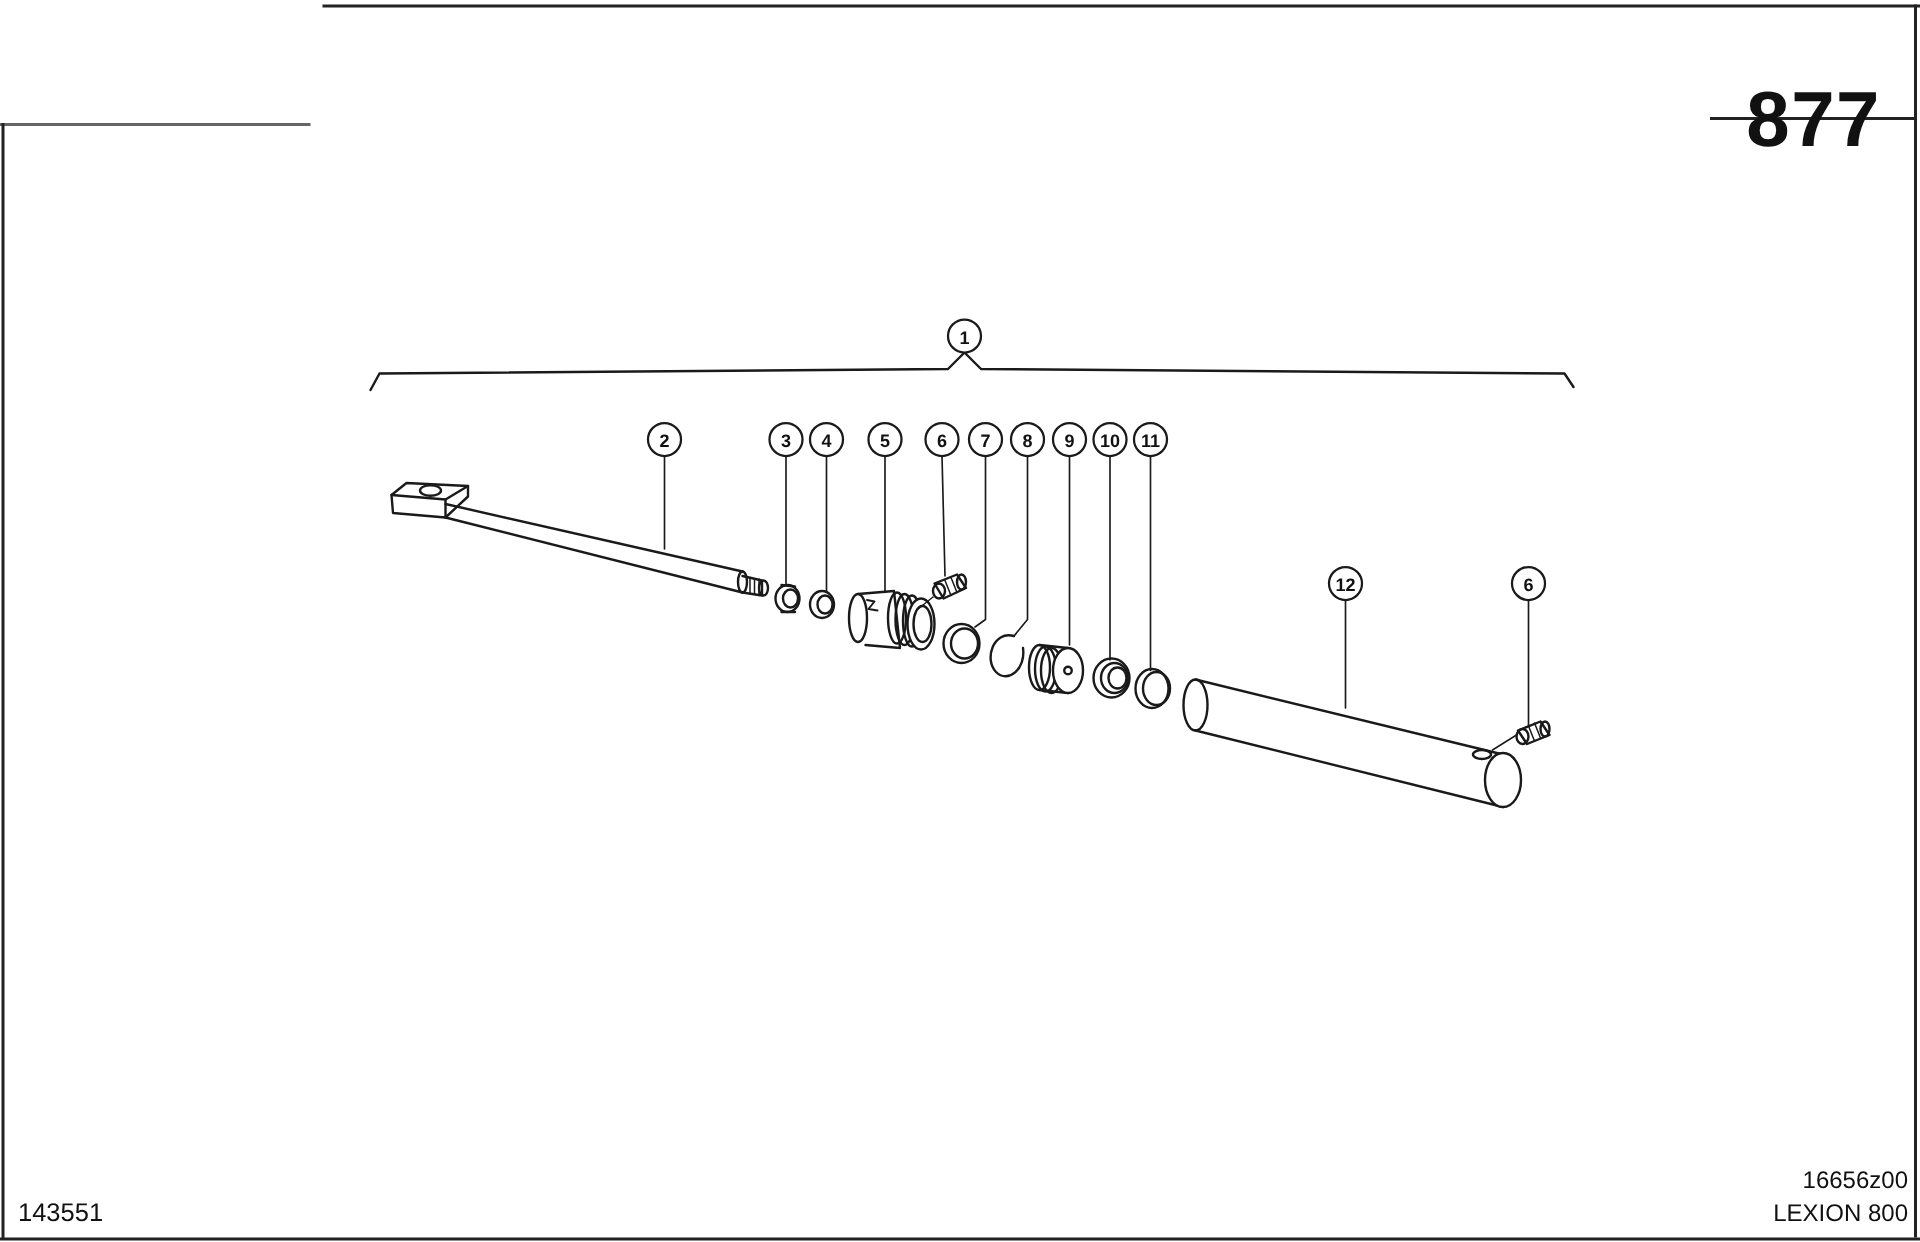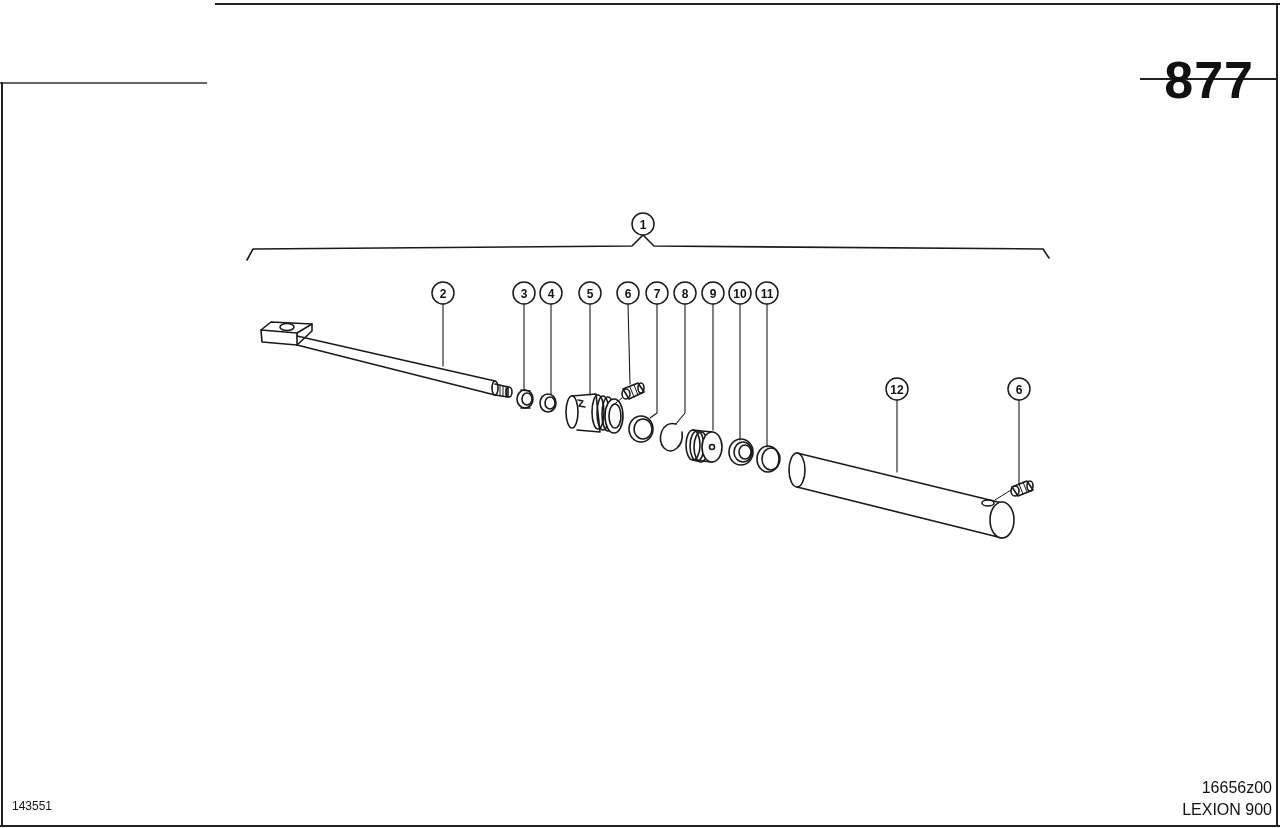--- a/index.html
+++ b/index.html
@@ -4,21 +4,21 @@
   <style>
     html, body { margin: 0; padding: 0; background: #ffffff; }
     body { width: 1280px; height: 828px; position: relative; overflow: hidden; font-family: "Liberation Sans", sans-serif; color: #111; }
     .frame-top { position: absolute; left: 215px; top: 3px; width: 1065px; height: 0; border-top: 2px solid #222; }
     .frame-right { position: absolute; left: 1276px; top: 3px; width: 0; height: 822px; border-left: 2px solid #222; }
     .frame-left-top { position: absolute; left: 0; top: 82px; width: 207px; height: 0; border-top: 2px solid #666; }
     .frame-left { position: absolute; left: 1px; top: 82px; width: 0; height: 744px; border-left: 2px solid #222; }
     .frame-bottom { position: absolute; left: 0; top: 825px; width: 1280px; height: 0; border-top: 2px solid #222; }
     .page-rule { position: absolute; left: 1140px; top: 78px; width: 138px; height: 0; border-top: 2px solid #222; }
     .page-number { position: absolute; right: 26px; top: 10px; font-size: 52px; font-weight: bold; letter-spacing: 1px; margin-top: 40px; }
-    .foot-left { position: absolute; left: 12px; top: 799px; font-size: 12px; }
+    .foot-left { position: absolute; left: 12px; top: 799px; font-size: 17px; }
     .foot-right { position: absolute; right: 8px; text-align: right; font-size: 16px; }
     .foot-right.code { top: 779px; }
     .foot-right.model { top: 801px; }
     svg.diagram { position: absolute; left: 0; top: 0; }
     .callout-text { font-family: "Liberation Sans", sans-serif; font-size: 12px; font-weight: bold; }
   </style>
 </head>
 <body>
 
 <div class="frame-top"></div>
@@ -165,13 +165,13 @@
     <text x="713" y="294">9</text>
     <text x="740" y="294">10</text>
     <text x="767" y="294">11</text>
     <text x="897" y="390">12</text>
     <text x="1019" y="390">6</text>
   </g>
 </svg>
 
 <div class="foot-left">143551</div>
 <div class="foot-right code">16656z00</div>
-<div class="foot-right model">LEXION 900</div>
+<div class="foot-right model">LEXION 800</div>
 
 </body></html>

